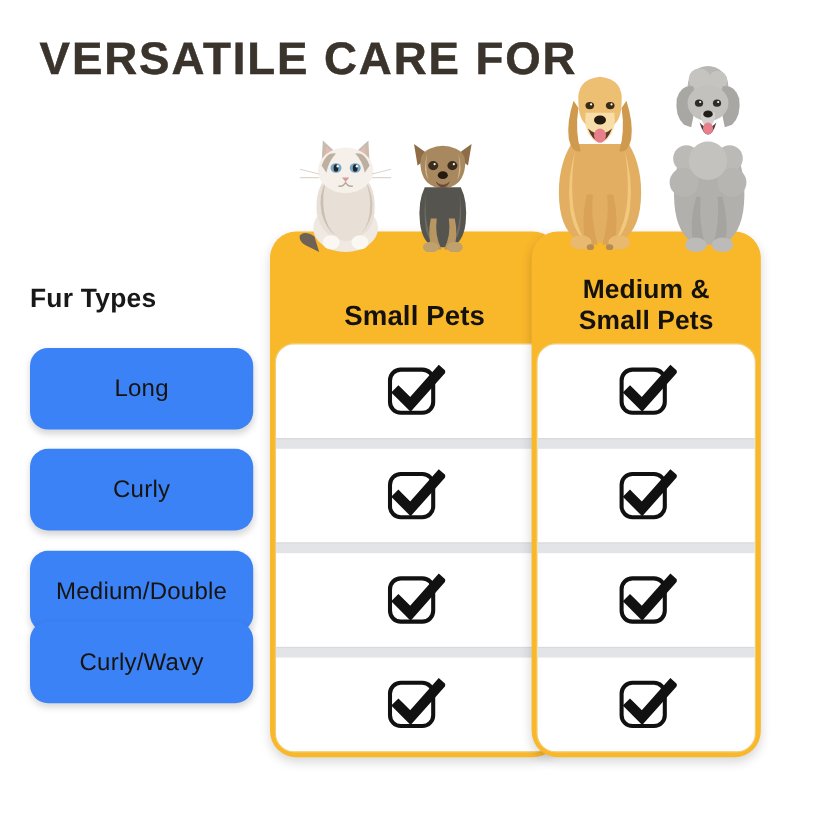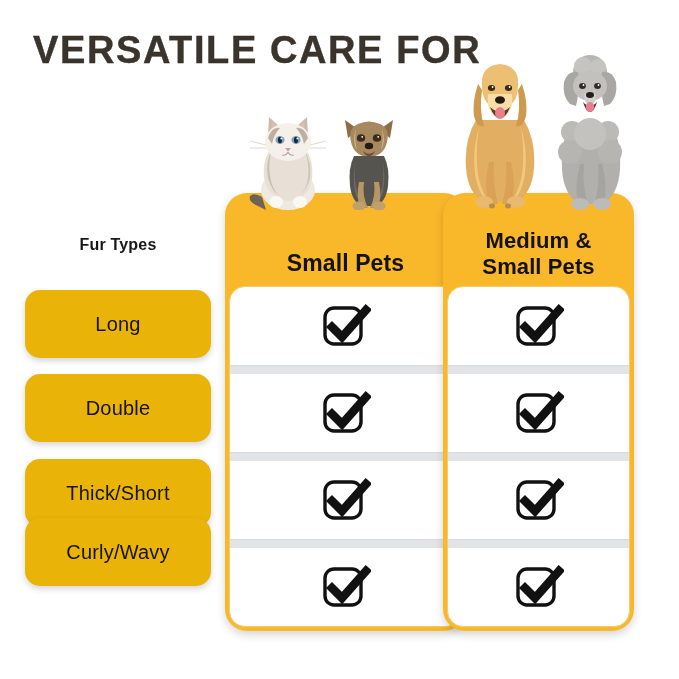--- a/index.html
+++ b/index.html
@@ -43,32 +43,31 @@
     -webkit-background-clip: text;
     background-clip: text;
   }
 
   
   .fur-header {
     position: absolute;
     left: 25px;
     top: 236px;
     width: 186px;
-    text-align: center;
-    font-size: 16px;
+    font-size: 22px;
     font-weight: 700;
     color: #181818;
     letter-spacing: .2px;
   }
   .pill {
     position: absolute;
     left: 25px;
     width: 186px;
     height: 68px;
-    background: #eab308;
+    background: #3b82f6;
     border-radius: 15px;
     box-shadow: 0 3px 6px rgba(0,0,0,.17);
     display: flex;
     align-items: center;
     justify-content: center;
   }
   .pill span {
     font-size: 20px;
     color: #17140f;
     letter-spacing: .2px;
@@ -157,24 +156,24 @@
   <div class="title">
     <span class="tline">Versatile Care For</span>
   </div>
 
   <div class="fur-header">Fur Types</div>
 
   <div class="pill r0">
     <span>Long</span>
   </div>
   <div class="pill r1">
-    <span>Double</span>
+    <span>Curly</span>
   </div>
   <div class="pill r2">
-    <span>Thick/Short</span>
+    <span>Medium/Double</span>
   </div>
   <div class="pill r3">
     <span>Curly/Wavy</span>
   </div>
 
   <div class="card c0">
     <div class="card-head">
       <div class="ht">
         <span>Small Pets</span>
       </div>

